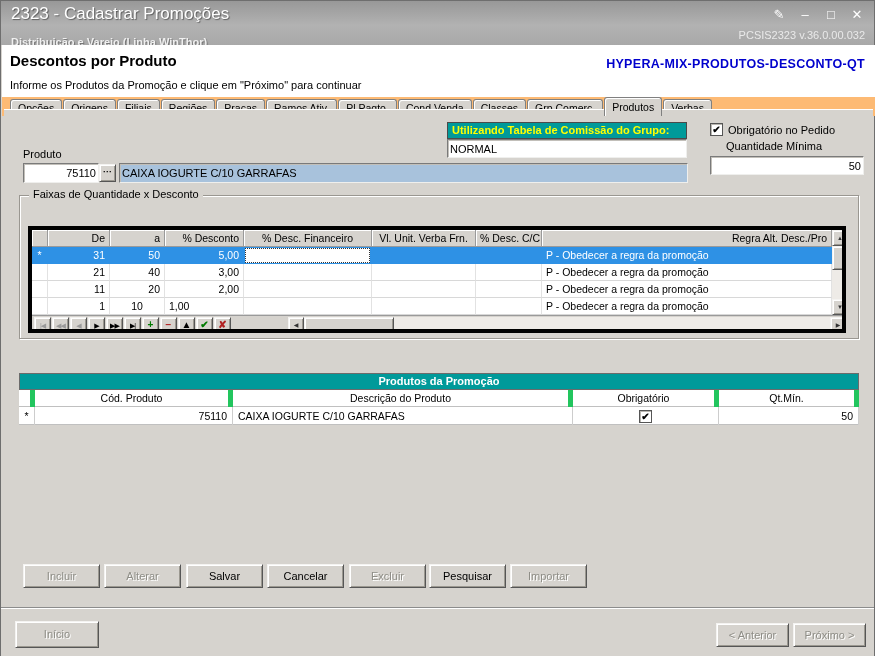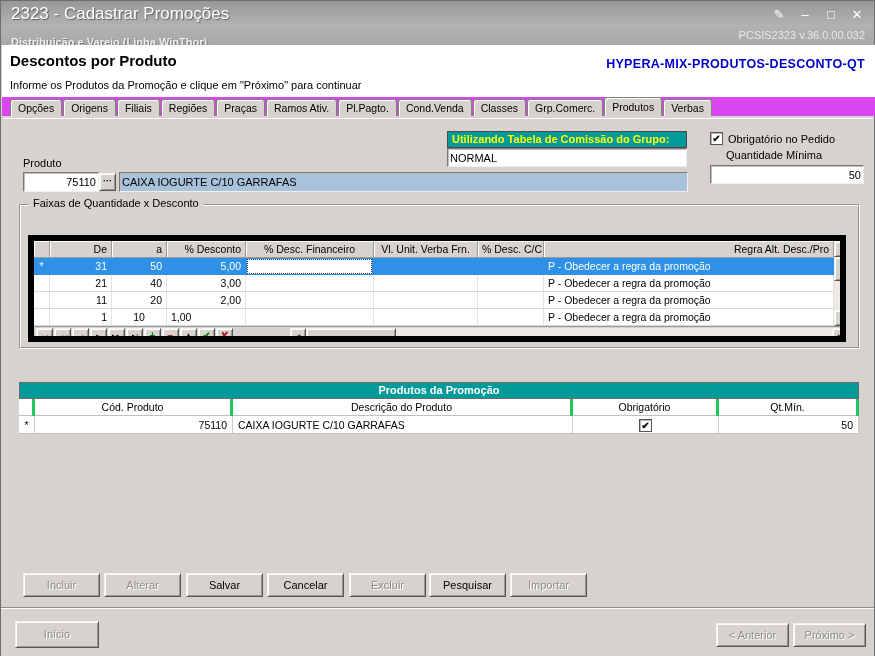--- a/index.html
+++ b/index.html
@@ -24,30 +24,30 @@
   .tb-controls { position: absolute; right: 9px; top: 6px; display: flex; gap: 10px; }
   .tb-btn { color: #fff; font-size: 13px; width: 16px; height: 16px; text-align: center; line-height: 15px; cursor: default; }
 
   
   .header { position: absolute; left: 1px; top: 44px; width: 873px; height: 52px; background: #fff; }
   .h-title { position: absolute; left: 8px; top: 7px; font-size: 15px; font-weight: bold; }
   .h-instr { position: absolute; left: 8px; top: 34px; font-size: 11px; }
   .h-code  { position: absolute; right: 10px; top: 12px; font-size: 12.5px; font-weight: bold; color: #0000cd; letter-spacing: .3px; }
 
   
-  .tabstrip { position: absolute; left: 1px; top: 96px; width: 873px; height: 19px; background: #d946ef;
+  .tabstrip { position: absolute; left: 1px; top: 96px; width: 873px; height: 19px; background: #fdba74;
     display: flex; align-items: flex-end; padding-left: 8px; }
   .tab { height: 17px; line-height: 16px; padding: 0 7px; background: #d6d3ce;
     border: 1px solid #808080; border-bottom: none;
     border-top-left-radius: 3px; border-top-right-radius: 3px;
     box-shadow: inset 1px 1px 0 #fff; margin-right: 1px; font-size: 10.5px; white-space: nowrap; cursor: default; }
   .tab.active { height: 19px; line-height: 19px; position: relative; z-index: 3; }
 
   
-  .panel { position: absolute; left: 3px; top: 117px; width: 869px; height: 491px;
+  .panel { position: absolute; left: 3px; top: 108px; width: 869px; height: 491px;
     background: #d6d3ce; border-top: 1px solid #fff; }
 
   .banner { position: absolute; left: 443px; top: 12px; width: 240px; height: 17px;
     background: #009a9a; border: 1px solid #4a4a4a; color: #ffff00; font-weight: bold;
     line-height: 15px; padding-left: 4px; white-space: nowrap; overflow: hidden; }
   .sunken { background: #fff; border: 1px solid; border-color: #7a7a7a #efefed #efefed #7a7a7a;
     box-shadow: inset 1px 1px 0 #c2bfb9; }
   input.field { font: 11px "Liberation Sans", sans-serif; outline: none; padding: 0 2px; }
   .normal-field { position: absolute; left: 443px; top: 29px; width: 240px; height: 19px; }
 
@@ -68,21 +68,21 @@
   .btn3d { background: #d6d3ce; border: 1px solid; border-color: #f4f3f1 #565656 #565656 #f4f3f1;
     box-shadow: inset 1px 1px 0 #fff, inset -1px -1px 0 #9b9890; cursor: default; }
   .disabled { color: #8e8d86; text-shadow: 1px 1px 0 #fff; }
 
   
   .groupbox { position: absolute; left: 15px; top: 85px; width: 840px; height: 144px;
     border: 1px solid #9a9791; box-shadow: inset 1px 1px 0 #fff, 1px 1px 0 #fff; }
   .legend { position: absolute; top: -8px; left: 9px; background: #d6d3ce; padding: 0 4px; }
 
   .grid { position: absolute; left: 8px; top: 30px; width: 818px; height: 107px;
-    border: 6px solid #000000; background: #ef4444; overflow: hidden; padding-left: 39px; }
+    border: 4px solid #000000; background: #ef4444; overflow: hidden; padding-left: 39px; }
   .fx-header { position: absolute; left: 0; top: 0; width: 800px; height: 17px; display: flex; }
   .fx-hcell { height: 17px; background: #d6d3ce; border-right: 1px solid #9a9a9a; border-bottom: 1px solid #9a9a9a;
     box-shadow: inset 1px 1px 0 #fff; padding: 0 4px; line-height: 16px; font-size: 10.5px;
     white-space: nowrap; overflow: hidden; }
   .fx-rows { position: absolute; left: 0; top: 17px; width: 800px; }
   .fx-row { display: flex; height: 17px; background: #fff; }
   .fx-cell { height: 17px; line-height: 16px; padding: 0 4px; font-size: 10.5px;
     border-right: 1px solid #e2e2e2; border-bottom: 1px solid #d8d8d8;
     white-space: nowrap; overflow: hidden; position: relative; }
   .fx-row.sel { background: #2e91e5; color: #fff; }
@@ -109,21 +109,21 @@
   .hscroll .sb-thumb-h { position: absolute; left: 16px; top: 0; width: 90px; height: 16px; }
   .hscroll .sb-right { position: absolute; right: 0; top: 0; }
 
   
   .pp-title { position: absolute; left: 15px; top: 263px; width: 840px; height: 17px;
     background: #009a9a; border: 1px solid #6b6b6b; color: #fff; font-weight: bold;
     text-align: center; line-height: 15px; }
   .pp-header { position: absolute; left: 15px; top: 280px; width: 840px; height: 17px;
     background: #fff; display: flex; border-bottom: 1px solid #c0c0c0; }
   .pp-hcell { height: 17px; line-height: 16px; font-size: 10.5px; text-align: center;
-    border-right: 3px solid #22c55e; white-space: nowrap; overflow: hidden; }
+    border-right: 5px solid #22c55e; white-space: nowrap; overflow: hidden; }
   .pp-rows { position: absolute; left: 15px; top: 297px; width: 840px; }
   .pp-row { display: flex; height: 18px; background: #fff; border-bottom: 1px solid #c0c0c0; }
   .pp-cell { height: 18px; line-height: 17px; font-size: 10.5px; padding: 0 5px;
     border-right: 1px solid #cdcdcd; white-space: nowrap; overflow: hidden;
     display: flex; align-items: center; }
   .pp-cell.al-right { justify-content: flex-end; }
   .pp-cell.al-center { justify-content: center; }
 
   
   .act-btn { position: absolute; top: 454px; width: 77px; height: 24px;

